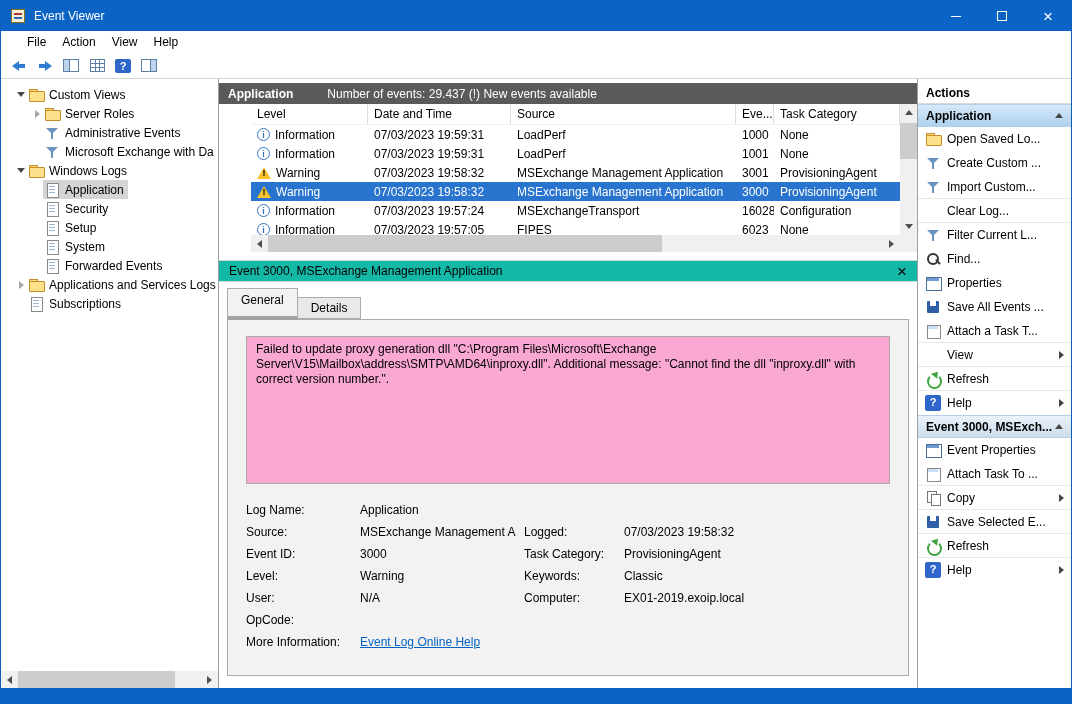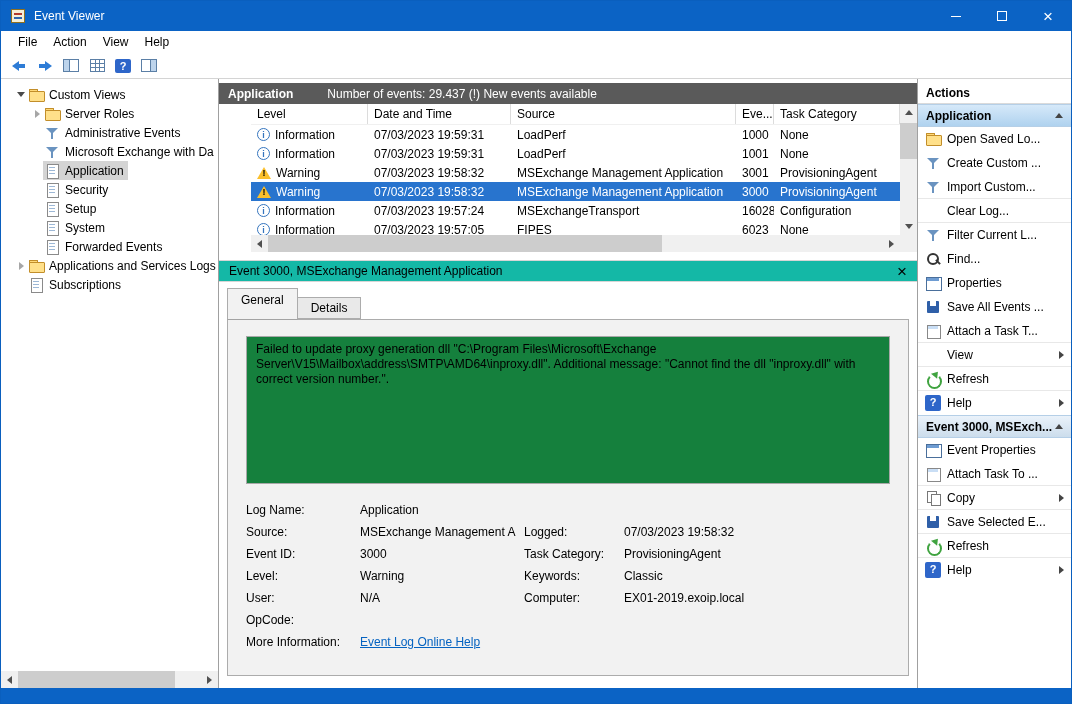--- a/index.html
+++ b/index.html
@@ -13,21 +13,21 @@
   .app-icon::before { content:""; position:absolute; left:1px; top:1px; right:1px; bottom:1px; background:#F5EFD8; border:1px solid #8E6F1F; }
   .app-icon::after { content:""; position:absolute; left:4px; top:5px; width:8px; height:2px; background:#B03A2E; box-shadow:0 4px 0 #2E66B0; }
   .title-text { font-size:12px; }
   .win-controls { margin-left:auto; display:flex; height:100%; }
   .win-btn { width:46px; height:100%; display:flex; align-items:center; justify-content:center; }
   .glyph-min { width:10px; height:1px; background:#fff; }
   .glyph-max { width:10px; height:10px; border:1px solid #fff; }
   .glyph-close::before { content:"×"; color:#fff; font-size:17px; line-height:1; }
 
   
-  .menubar { flex:0 0 22px; display:flex; align-items:center; background:#fff; padding-left:9px; }
+  .menubar { flex:0 0 22px; display:flex; align-items:center; background:#fff; padding-left:18px; }
   .menu-item { padding:3px 8px; }
   .toolbar { flex:0 0 26px; display:flex; align-items:center; background:#fff; border-bottom:1px solid #D4D4D4; padding-left:5px; }
   .tool-btn { width:26px; height:22px; display:flex; align-items:center; justify-content:center; }
   .arrow-back, .arrow-fwd { position:relative; width:14px; height:10px; }
   .arrow-back::before { content:""; position:absolute; left:0; top:0; border-top:5px solid transparent; border-bottom:5px solid transparent; border-right:7px solid #2E7CD6; }
   .arrow-back::after  { content:""; position:absolute; left:6px; top:3px; width:7px; height:4px; background:#2E7CD6; }
   .arrow-fwd::before { content:""; position:absolute; right:0; top:0; border-top:5px solid transparent; border-bottom:5px solid transparent; border-left:7px solid #2E7CD6; }
   .arrow-fwd::after  { content:""; position:absolute; left:1px; top:3px; width:7px; height:4px; background:#2E7CD6; }
   .ico-panes { width:16px; height:13px; border:1px solid #5B7FA6; background:#fff; position:relative; }
   .ico-panes.left::before  { content:""; position:absolute; left:0; top:0; bottom:0; width:5px; background:#BDD4EC; border-right:1px solid #5B7FA6; }
@@ -109,24 +109,24 @@
   .events-hscroll { position:absolute; left:0; right:17px; bottom:0; height:17px; background:#F0F0F0; display:flex; }
   .corner { position:absolute; right:0; bottom:0; width:17px; height:17px; background:#F0F0F0; }
 
   
   .details { flex:1; min-height:0; margin:8px 0 12px 0; display:flex; flex-direction:column; }
   .details-titlebar { flex:0 0 22px; border-top:1px solid #D6D6D6; border-bottom:1px solid #D6D6D6; display:flex; align-items:center; padding:0 10px; background:#14b8a6; }
   .details-close { margin-left:auto; line-height:1; }
   .details-close::before { content:"×"; font-size:17px; color:#000; }
   .tabs { display:flex; padding:6px 0 0 8px; background:#fff; }
   .tab { padding:4px 13px 3px 13px; border:1px solid #ACACAC; position:relative; }
-  .tab.active { background:#F2F2F2; border-bottom:1px solid #a3a3a3; margin-bottom:-1px; z-index:2; }
+  .tab.active { background:#F2F2F2; border-bottom:4px solid #a3a3a3; margin-bottom:-1px; z-index:2; }
   .tab.inactive { background:#E9E9E9; margin-top:9px; border-left:none; padding-top:3px; }
   .tab-content { flex:1; min-height:0; border:1px solid #ACACAC; margin:0 8px; background:#F2F2F2; padding:16px 18px 0 18px; display:flex; flex-direction:column; }
-  .msg-box { flex:0 0 148px; border:1px solid #A8A8A8; background:#15803d; padding:5px 9px; line-height:15px; overflow:hidden; }
+  .msg-box { flex:0 0 148px; border:1px solid #A8A8A8; background:#f9a8d4; padding:5px 9px; line-height:15px; overflow:hidden; }
   .fields { margin-top:15px; }
   .frow { display:flex; height:21px; margin-bottom:1px; align-items:center; }
   .flabel  { flex:0 0 114px; }
   .fvalue1 { flex:0 0 164px; white-space:nowrap; overflow:hidden; }
   .flabel2 { flex:0 0 100px; }
   .fvalue2 { flex:1; white-space:nowrap; overflow:hidden; }
   .link { color:#0563C1; text-decoration:underline; }
 
   
   .actions-title { height:21px; display:flex; align-items:center; font-weight:bold; padding:0 8px; border-bottom:1px solid #DADADA; }
@@ -216,20 +216,27 @@
             <span class="tree-label">Administrative Events</span>
           </span>
       </div>
       <div class="tree-item ind2">
         <span class="expander"></span>
         <span class="core">
             <span class="ico ico-filter"></span>
             <span class="tree-label">Microsoft Exchange with Da</span>
           </span>
       </div>
+      <div class="tree-item ind1">
+        <span class="expander exp-open"></span>
+        <span class="core">
+            <span class="ico ico-folder"></span>
+            <span class="tree-label">Windows Logs</span>
+          </span>
+      </div>
       <div class="tree-item ind2 selected">
         <span class="expander"></span>
         <span class="core">
             <span class="ico ico-log"></span>
             <span class="tree-label">Application</span>
           </span>
       </div>
       <div class="tree-item ind2">
         <span class="expander"></span>
         <span class="core">

